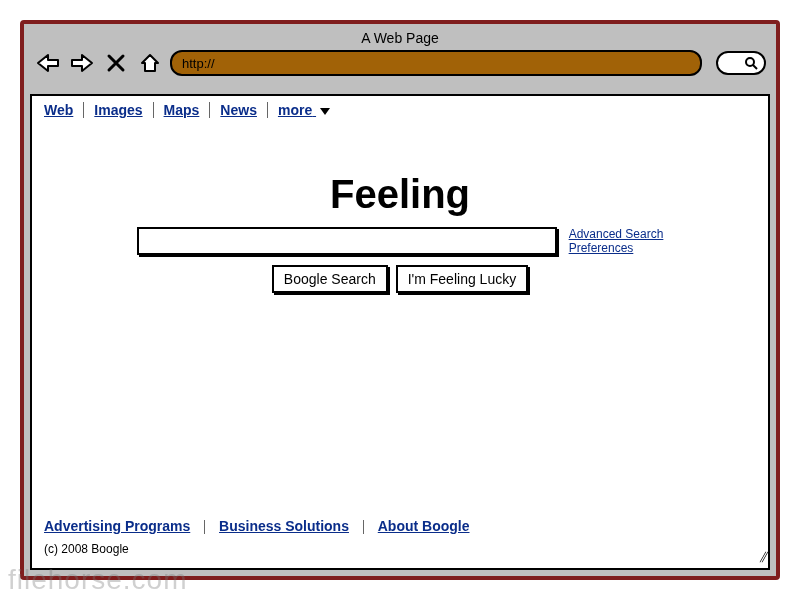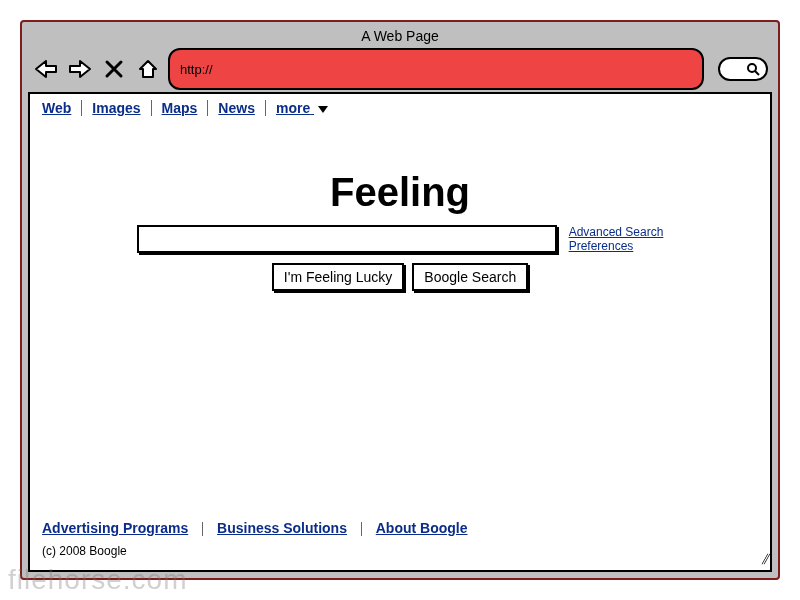--- a/index.html
+++ b/index.html
@@ -8,45 +8,45 @@
   background: #fff;
   width: 800px;
   height: 600px;
   overflow: hidden;
 }
 .frame {
   position: absolute;
   left: 20px; top: 20px;
   width: 760px; height: 560px;
   background: #bfbfbf;
-  border: 2px solid #7f1d1d;
+  border: 4px solid #7f1d1d;
   border-radius: 4px;
 }
 .titlebar {
   text-align: center;
   font-size: 14px;
   padding: 6px 0 4px 0;
 }
 .toolbar {
   display: flex;
   align-items: center;
   padding: 0 10px 8px 10px;
   gap: 6px;
 }
 .tool-icon {
   width: 28px; height: 24px;
   display: flex; align-items: center; justify-content: center;
   cursor: pointer;
 }
 .url-bar {
   flex: 1;
-  background: #ef4444;
+  background: #a16207;
   border: 2px solid #000;
   border-radius: 12px;
-  height: 42px;
+  height: 26px;
   padding: 2px 10px;
   font-size: 13px;
   display: flex;
   align-items: center;
 }
 .search-pill {
   width: 50px; height: 24px;
   background: #fff;
   border: 2px solid #000;
   border-radius: 12px;
@@ -243,22 +243,22 @@
     <div class="main">
       <div class="logo">Feeling</div>
       <div class="search-row">
         <div class="search-box"></div>
         <div class="side-links">
           <a>Advanced Search</a>
           <a>Preferences</a>
         </div>
       </div>
       <div class="button-row">
+        <button class="btn">Boogle Search</button>
         <button class="btn">I'm Feeling Lucky</button>
-        <button class="btn">Boogle Search</button>
       </div>
     </div>
 
     <div class="footer">
       <div class="footer-links">
         <a>Advertising Programs</a>
         <span class="sep"></span>
         <a>Business Solutions</a>
         <span class="sep"></span>
         <a>About Boogle</a>

